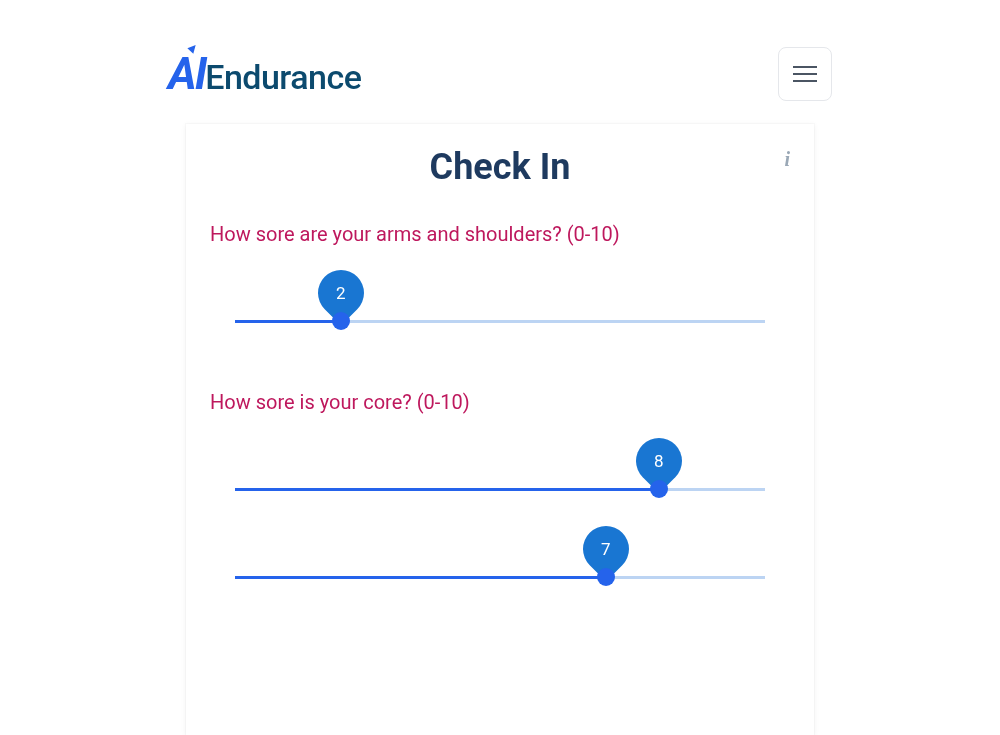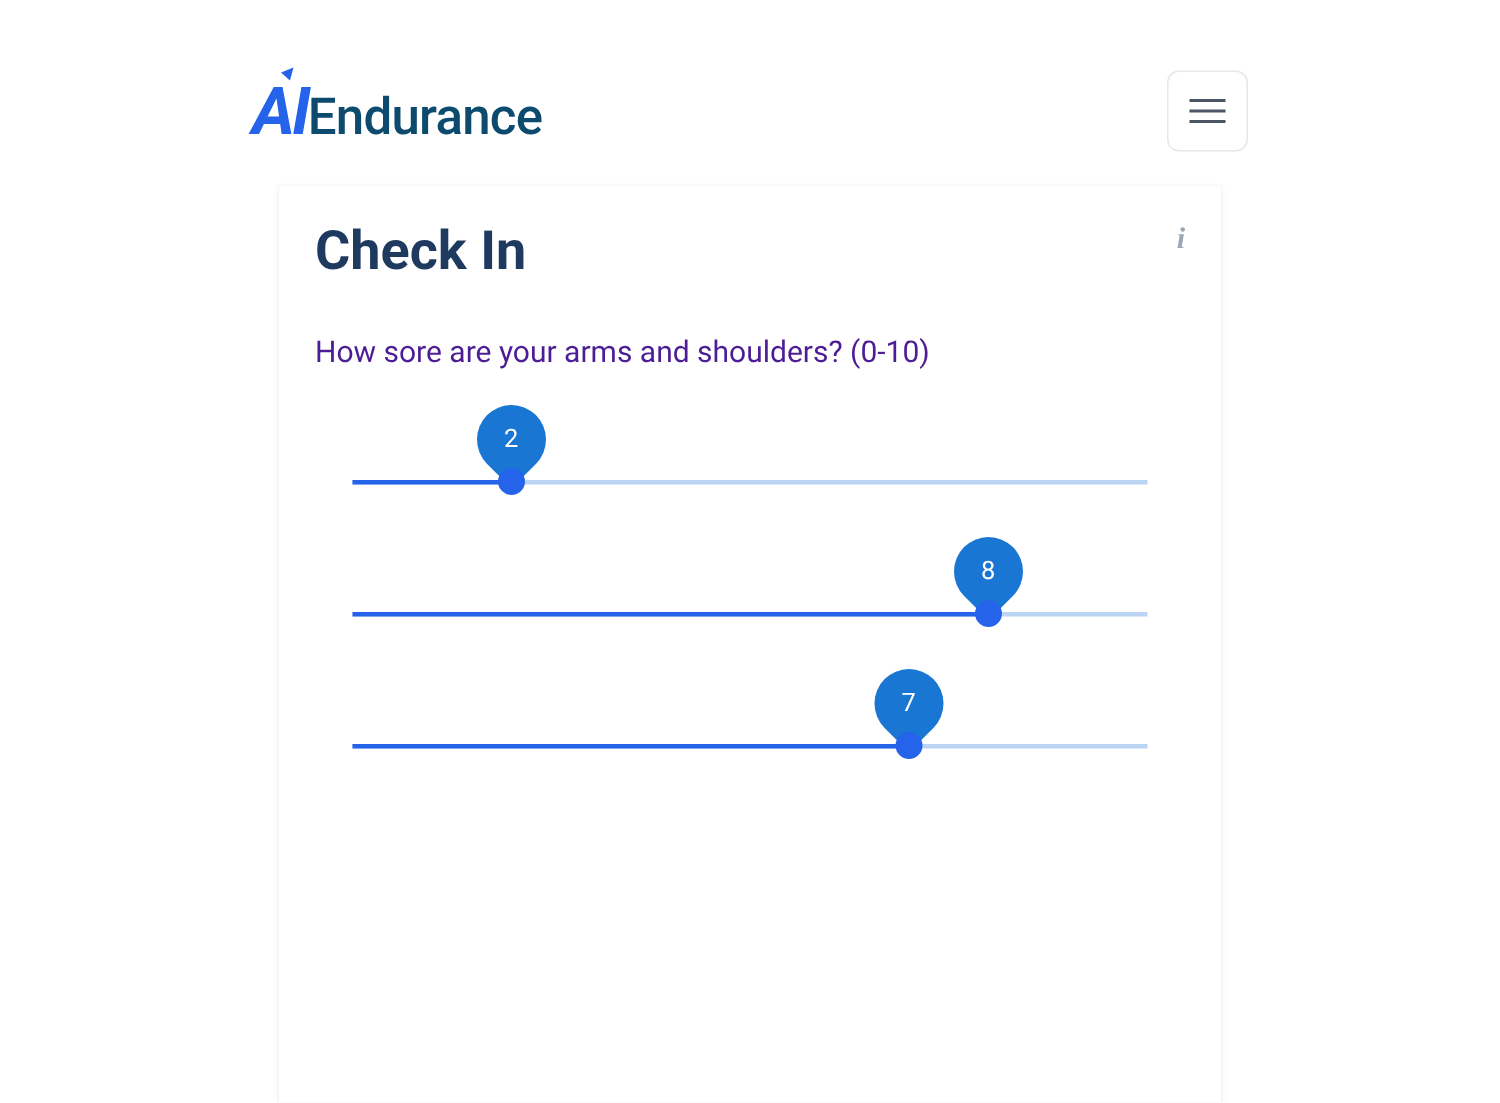--- a/index.html
+++ b/index.html
@@ -85,21 +85,21 @@
       width: 628px;
       height: 611px;
       background: #ffffff;
       box-shadow: 0 1px 6px rgba(0,0,0,0.06), 0 0 0 1px rgba(0,0,0,0.02);
       padding: 20px 24px 0 24px;
       overflow: hidden;
     }
     .panel-title-row {
       position: relative;
       display: flex;
-      justify-content: flex-start;
+      justify-content: center;
       align-items: center;
       margin-top: 2px;
       margin-bottom: 34px;
     }
     .panel-title {
       font-size: 36px;
       font-weight: 700;
       color: #1e3a5f;
     }
     .info-icon {
@@ -111,21 +111,21 @@
       color: #9aa8b6;
       font-family: Georgia, 'Times New Roman', serif;
       font-style: italic;
       cursor: pointer;
     }
     .question-block {
       margin-bottom: 48px;
     }
     .question-label {
       font-size: 20px;
-      color: #4c1d95;
+      color: #be185d;
       margin-bottom: 56px;
     }
     .slider {
       position: relative;
       width: 530px;
       height: 40px;
       margin: 0 auto;
     }
     .slider .track {
       position: absolute;
@@ -205,20 +205,21 @@
         <div class="track"></div>
         <div class="fill" style="width: 20%;"></div>
         <div class="balloon" style="left: 20%;">
             <span>2</span>
           </div>
         <div class="thumb" style="left: 20%;"></div>
       </div>
     </div>
 
     <div class="question-block">
+      <div class="question-label">How sore is your core? (0-10)</div>
       <div class="slider">
         <div class="track"></div>
         <div class="fill" style="width: 80%;"></div>
         <div class="balloon" style="left: 80%;">
             <span>8</span>
           </div>
         <div class="thumb" style="left: 80%;"></div>
       </div>
     </div>
 

